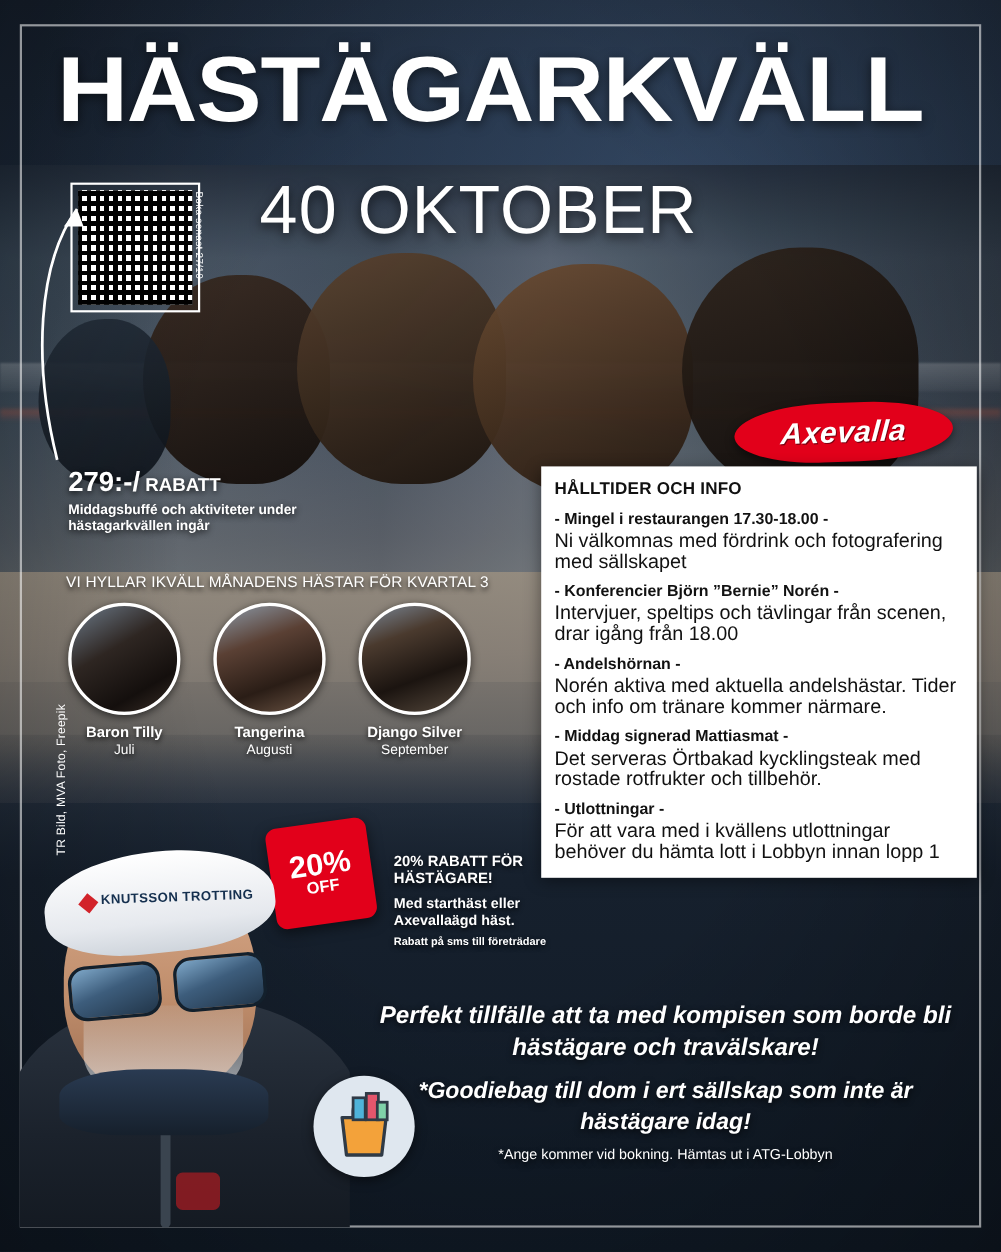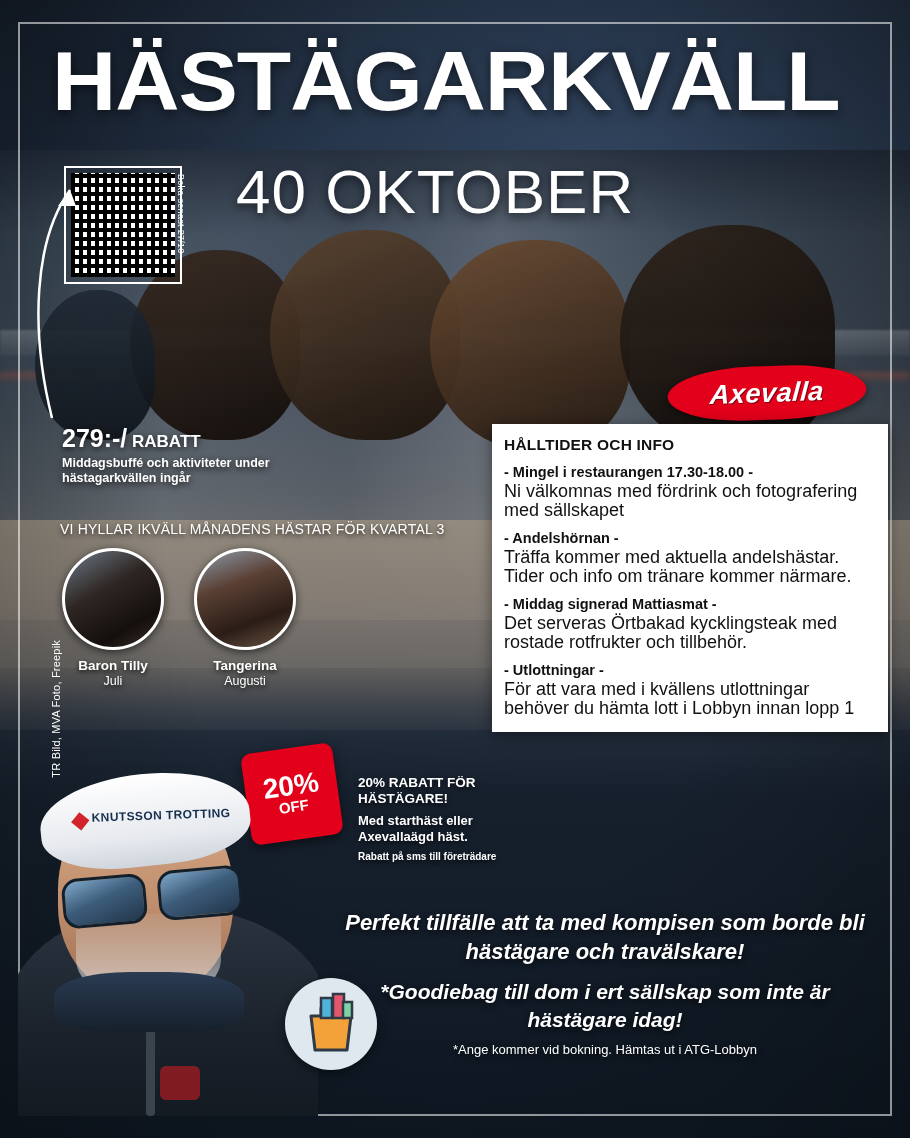--- a/index.html
+++ b/index.html
@@ -265,20 +265,25 @@
     <div class="horse">
       <div class="circ c1"></div>
       <div class="nm">Baron Tilly</div>
       <div class="mo">Juli</div>
     </div>
     <div class="horse">
       <div class="circ c2"></div>
       <div class="nm">Tangerina</div>
       <div class="mo">Augusti</div>
     </div>
+    <div class="horse">
+      <div class="circ c3"></div>
+      <div class="nm">Django Silver</div>
+      <div class="mo">September</div>
+    </div>
   </div>
 
   <div class="credits">TR Bild, MVA Foto, Freepik</div>
 
   <div class="logo">
     <span>Axevalla</span>
   </div>
 
   <div class="badge">
     <div class="p">20%</div>
@@ -290,22 +295,26 @@
     <div class="s">Rabatt på sms till företrädare</div>
   </div>
 
   <div class="panel">
     <h2>HÅLLTIDER OCH INFO</h2>
     <div class="sec first">
       <div class="sh">- Mingel i restaurangen 17.30-18.00 -</div>
       <div class="sb">Ni välkomnas med fördrink och fotografering med sällskapet</div>
     </div>
     <div class="sec">
+      <div class="sh">- Konferencier Björn ”Bernie” Norén -</div>
+      <div class="sb">Intervjuer, speltips och tävlingar från scenen, drar igång från 18.00</div>
+    </div>
+    <div class="sec">
       <div class="sh">- Andelshörnan -</div>
-      <div class="sb">Träffa kommer med aktuella andelshästar. Tider och info om tränare kommer närmare.</div>
+      <div class="sb">Norén aktiva med aktuella andelshästar. Tider och info om tränare kommer närmare.</div>
     </div>
     <div class="sec">
       <div class="sh">- Middag signerad Mattiasmat -</div>
       <div class="sb">Det serveras Örtbakad kycklingsteak med rostade rotfrukter och tillbehör.</div>
     </div>
     <div class="sec">
       <div class="sh">- Utlottningar -</div>
       <div class="sb">För att vara med i kvällens utlottningar behöver du hämta lott i Lobbyn innan lopp 1</div>
     </div>
   </div>

